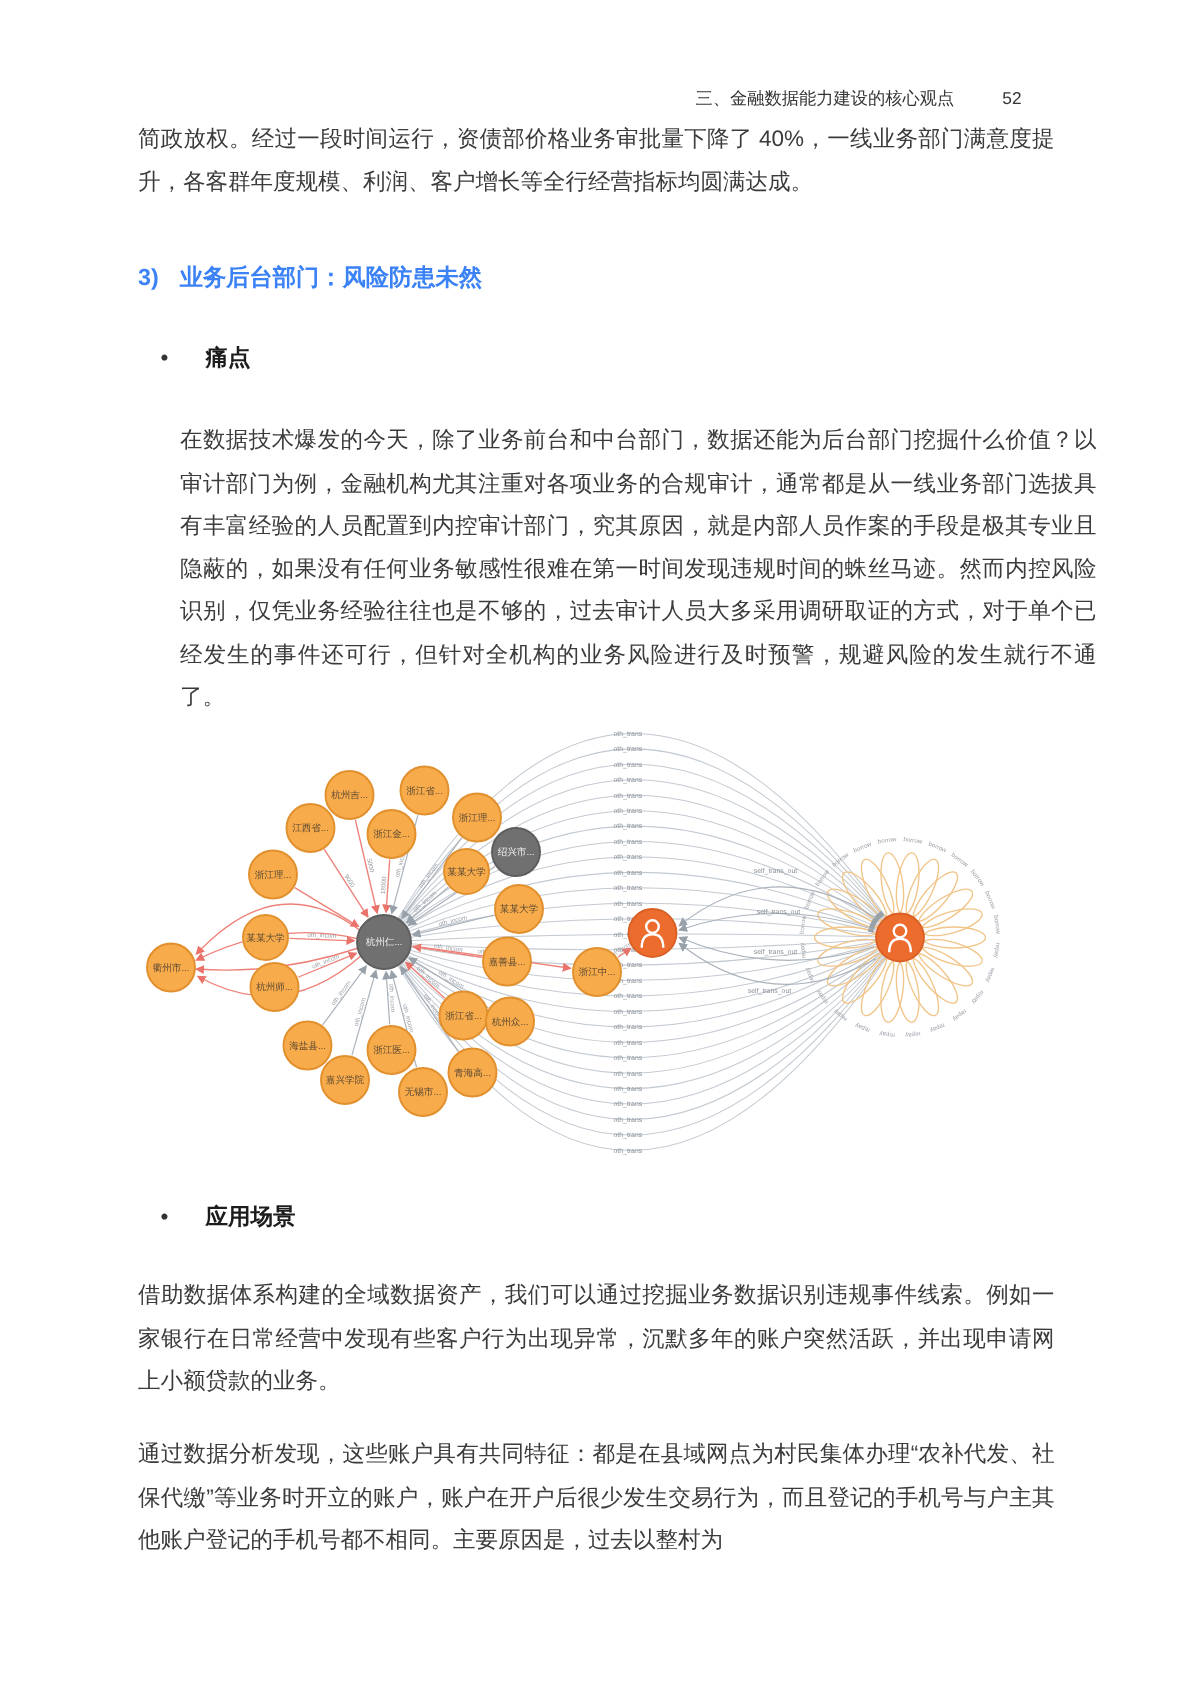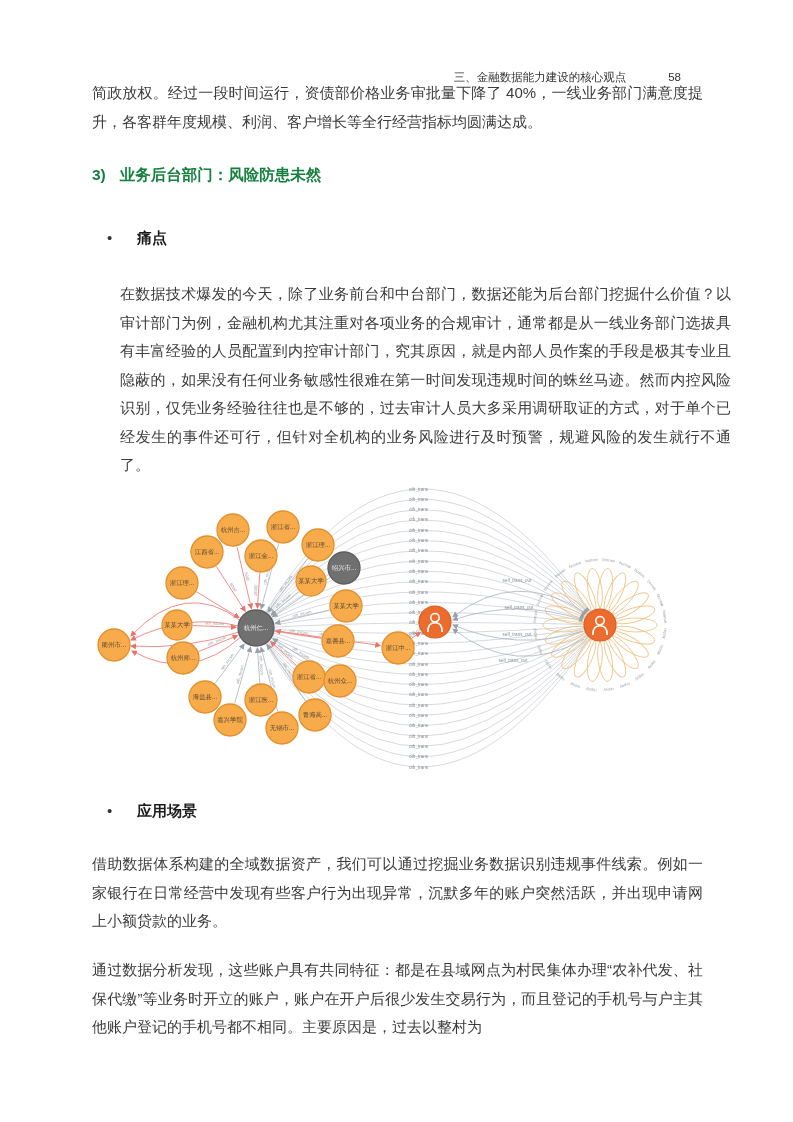--- a/index.html
+++ b/index.html
@@ -1,22 +1,22 @@
 <!DOCTYPE html>
 <html><head>
 <meta charset="utf-8">
 <style>
   html,body{margin:0;padding:0;background:#ffffff;}
   #page{position:relative;width:793px;height:1122px;background:#ffffff;overflow:hidden;
         font-family:"Liberation Sans","DejaVu Sans",sans-serif;color:#3d3d3d;}
   .hdr{position:absolute;top:58px;left:92px;width:589px;display:flex;justify-content:flex-end;
-       align-items:baseline;gap:42px;font-size:11.5px;color:#333;margin-top:12px;}
+       align-items:baseline;gap:32px;font-size:11.5px;color:#333;}
   .para{position:absolute;left:92px;width:611px;font-size:15px;line-height:28.5px;
         text-align:justify;text-justify:inter-ideograph;color:#3b3b3b;}
-  .h3row{position:absolute;left:92px;top:165px;font-size:15.5px;font-weight:bold;color:#15803d;}
+  .h3row{position:absolute;left:92px;top:175px;font-size:15.5px;font-weight:bold;color:#3b82f6;}
   .h3row .num{margin-right:14px;}
   .bullet{position:absolute;left:95px;font-size:15px;font-weight:bold;color:#1c1c1c;margin-left:12px;}
   .bullet .dot{display:inline-block;width:30px;font-weight:normal;color:#333;}
   #netwrap{position:absolute;left:85px;top:478px;width:620px;height:312px;}
   
   .fan{fill:none;stroke:#bdc4cc;stroke-width:0.7;opacity:0.9;}
   .petal{fill:none;stroke:#f1c488;stroke-width:0.9;}
   .edge-gray{fill:none;stroke:#aab2bb;stroke-width:0.8;}
   .edge-red{fill:none;stroke:#ee8078;stroke-width:0.9;}
   .norange{fill:#f7ab4b;stroke:#e2902e;stroke-width:1.3;}
@@ -30,21 +30,21 @@
   .flabel{font-size:4.1px;fill:#9a9fa6;font-family:"Liberation Sans",sans-serif;}
   .garc{fill:none;stroke:#98a0a8;stroke-width:3.4;}
 </style>
 </head>
 <body>
 
 <div id="page">
 
   <div class="hdr">
     <span>三、金融数据能力建设的核心观点</span>
-    <span>58</span>
+    <span>52</span>
   </div>
 
   <div class="para" style="top:79px;">简政放权。经过一段时间运行，资债部价格业务审批量下降了 40%，一线业务部门满意度提升，各客群年度规模、利润、客户增长等全行经营指标均圆满达成。</div>
 
   <div class="h3row">
     <span class="num">3)</span><span>业务后台部门：风险防患未然</span>
   </div>
 
   <div class="bullet" style="top:229px;">
     <span class="dot">•</span><span>痛点</span>

